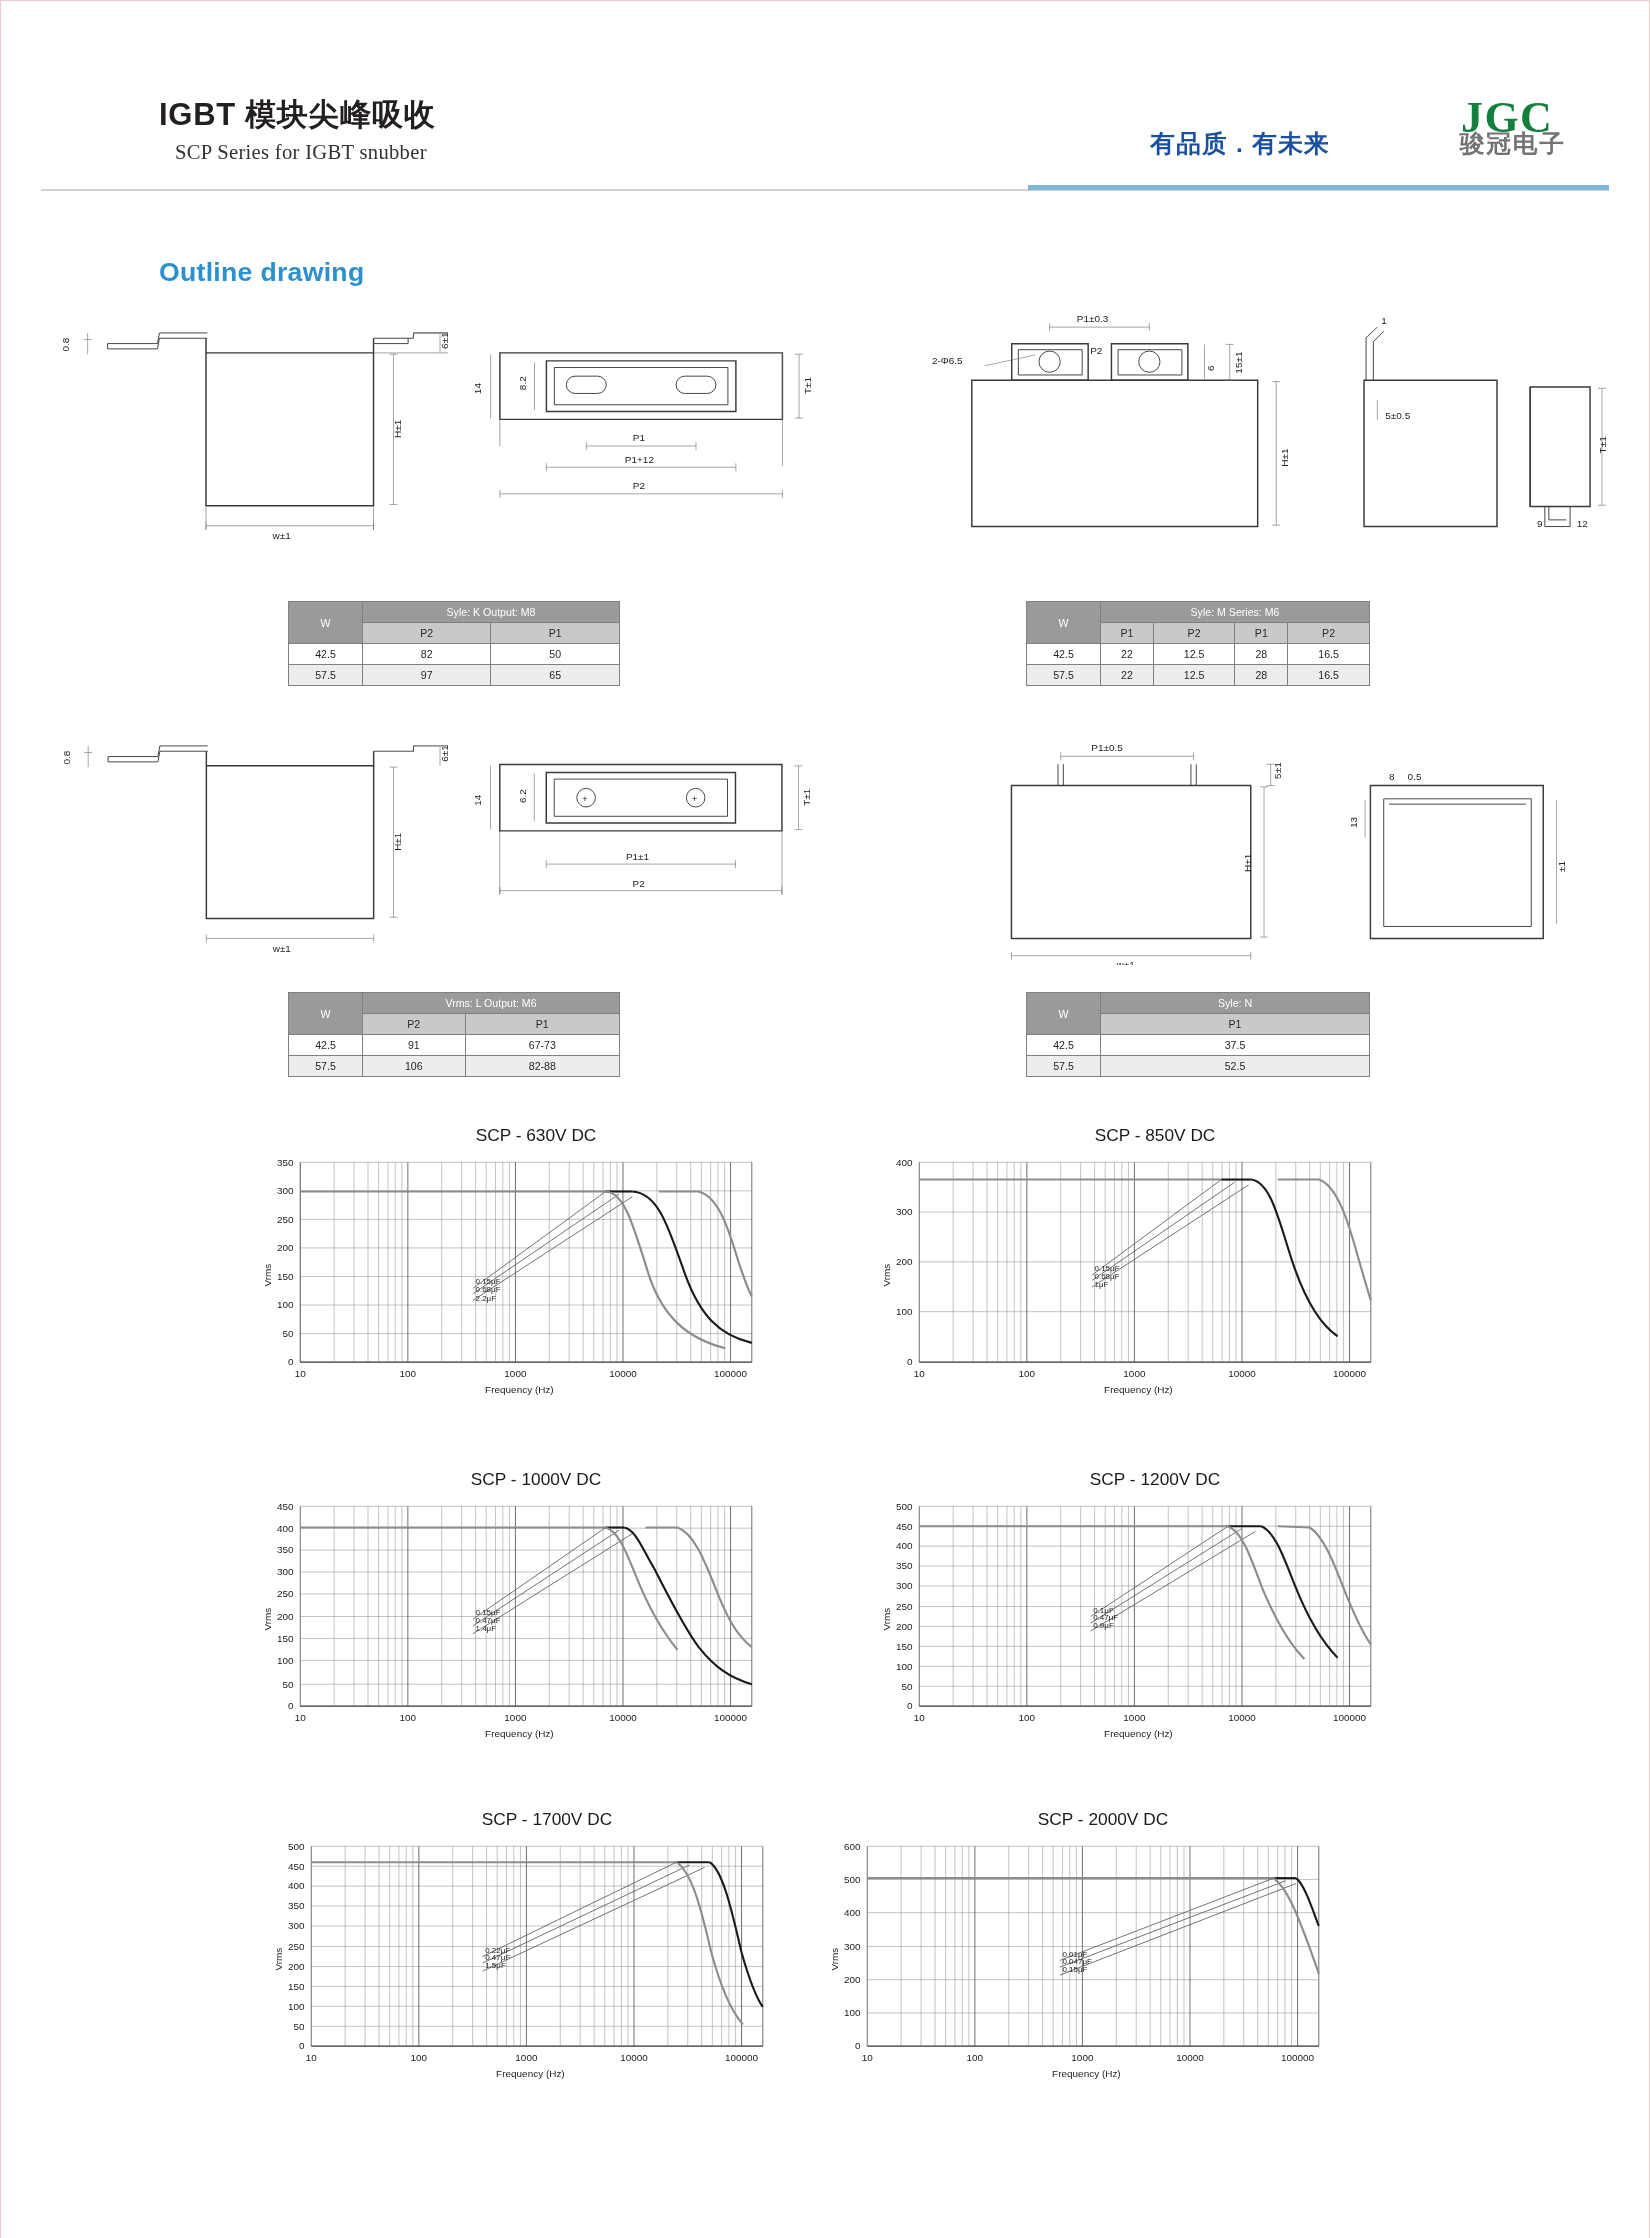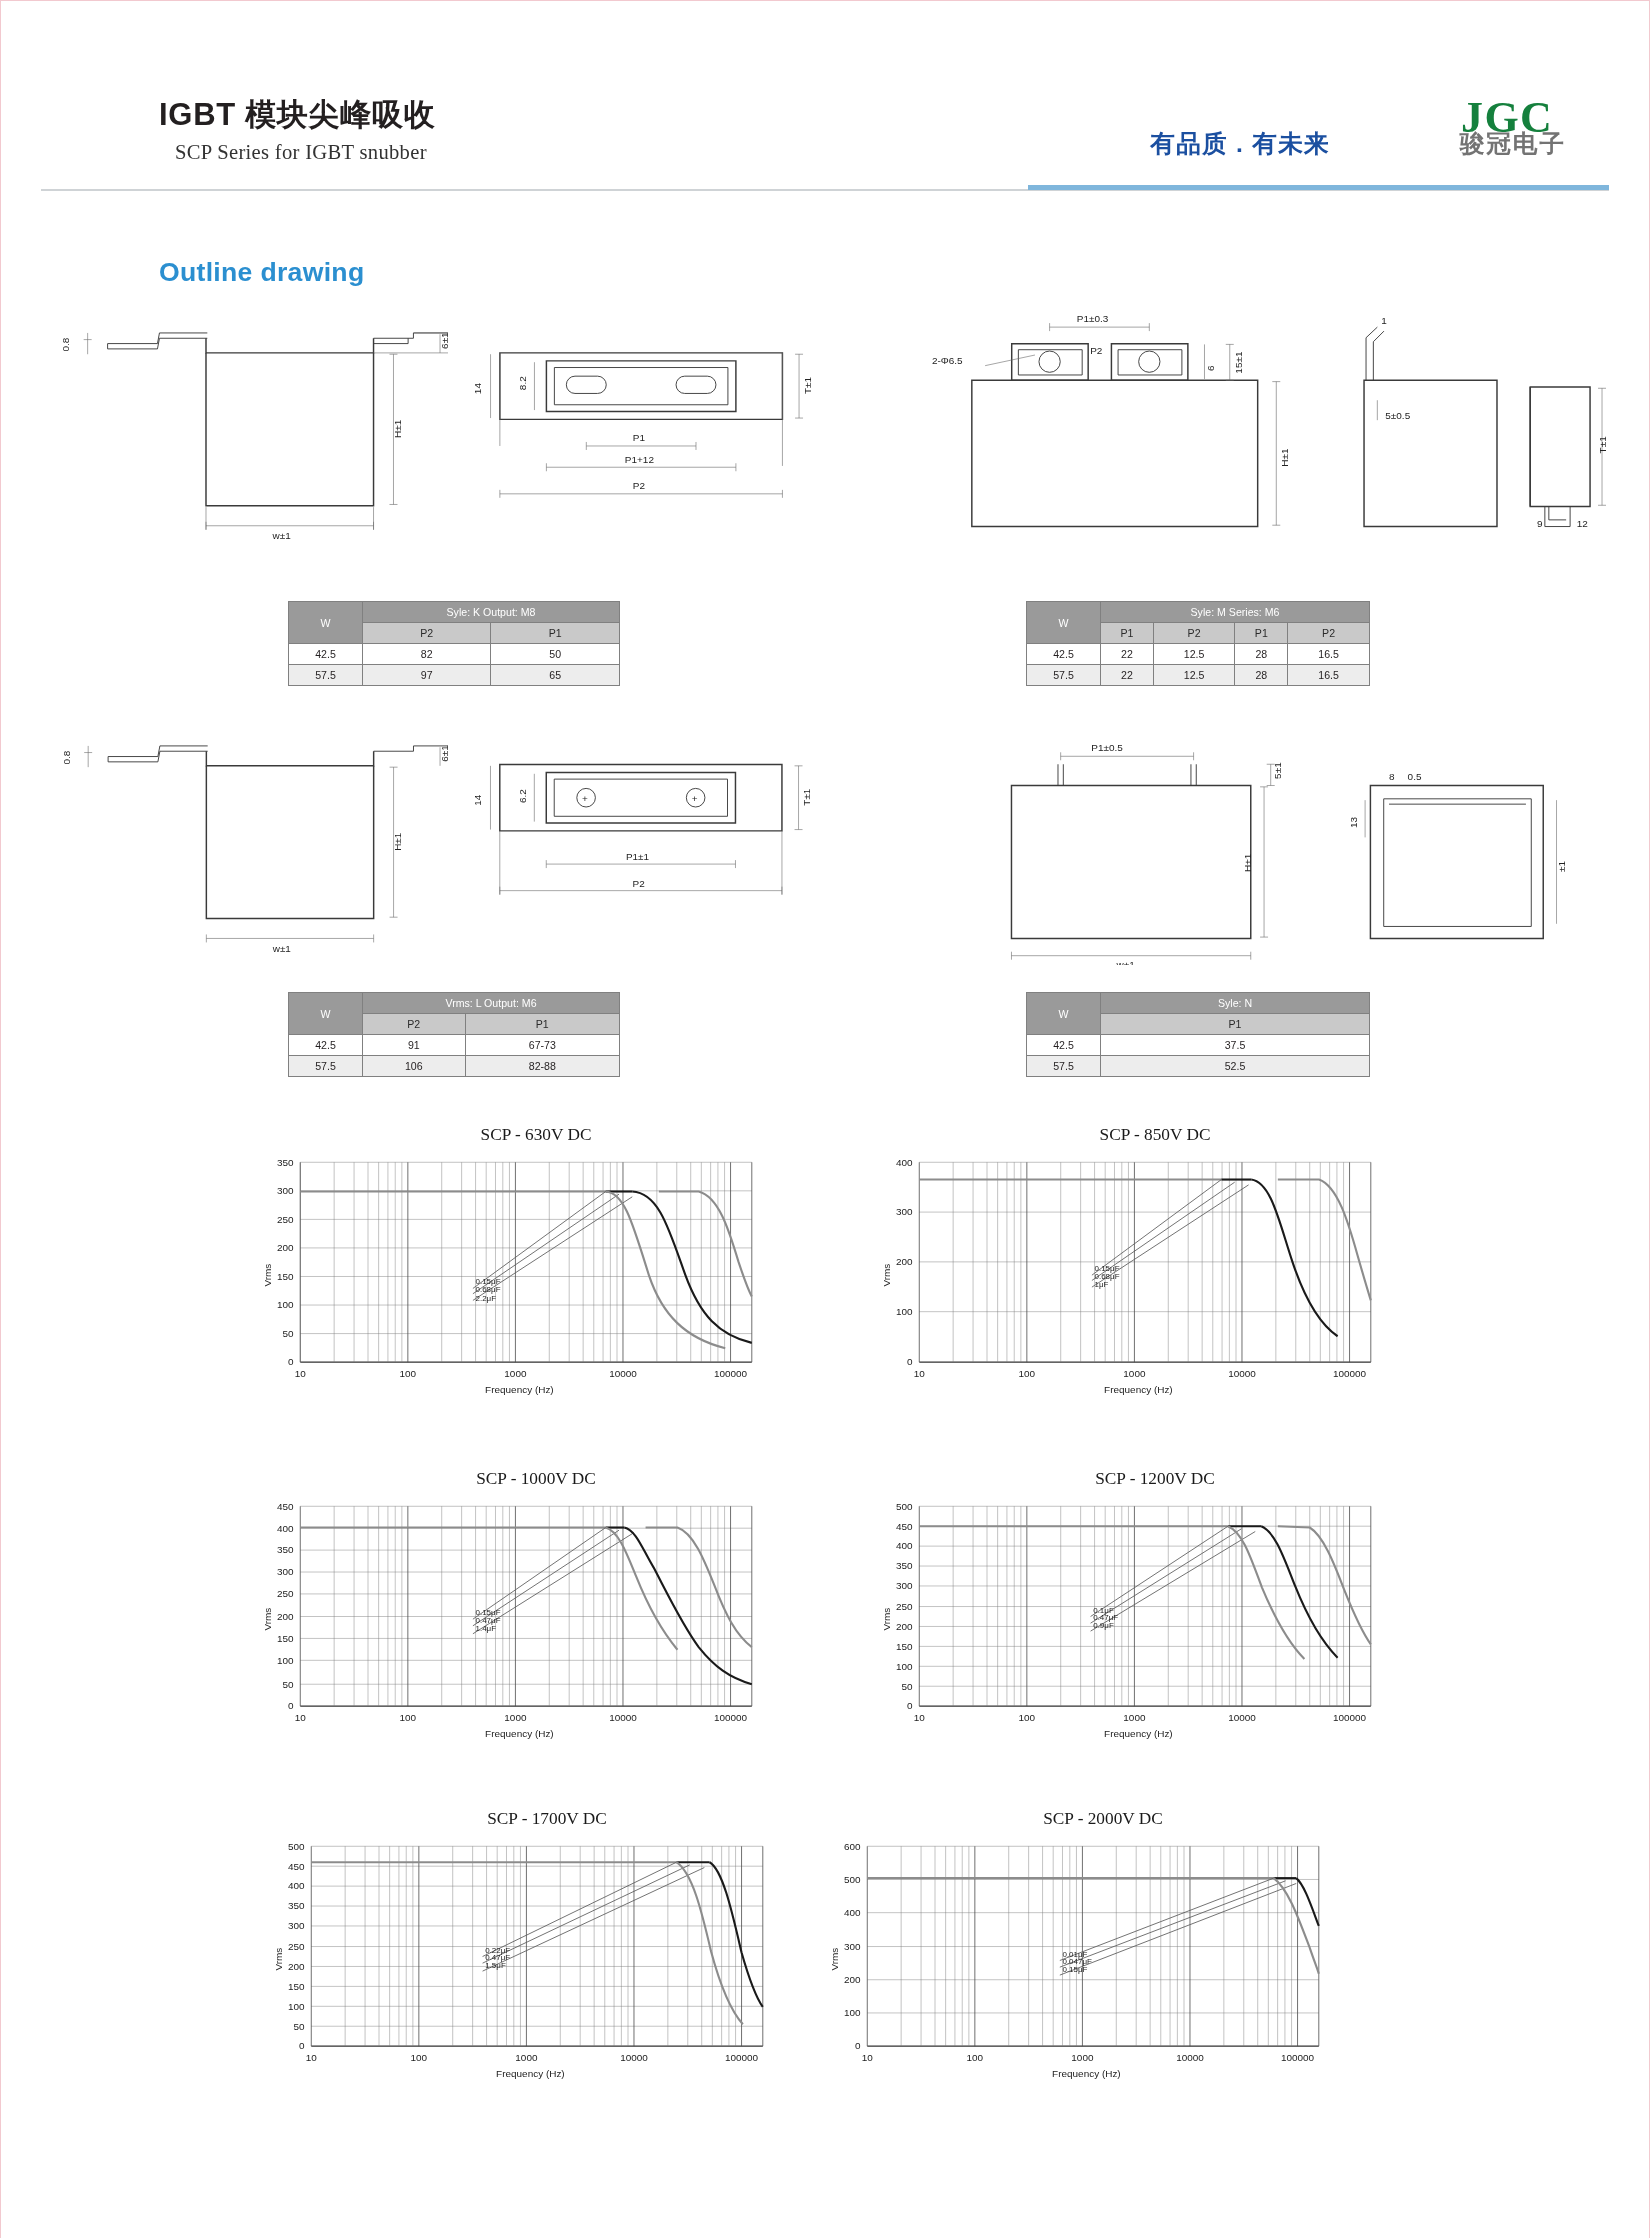--- a/index.html
+++ b/index.html
@@ -63,21 +63,21 @@
   }
   table.spec .hdr{background:#9a9a9a;color:#ffffff;font-size:10.6px;}
   table.spec .sub{background:#c9c9c9;color:#2b2b2b;font-size:10.6px;}
   table.spec .row-a{background:#ffffff;}
   table.spec .row-b{background:#ededed;}
 
   
   .chart{position:absolute;}
   .chart .c-title{
     position:absolute;left:0;right:0;top:0;text-align:center;
-    font-size:17.3px;color:#1a1a1a;font-family:Liberation Serif, serif;
+    font-size:17.3px;color:#1a1a1a;font-family:Liberation Sans, sans-serif;
   }
   .grid-minor{stroke:#7d7d7d;stroke-width:.7;}
   .grid-major{stroke:#4a4a4a;stroke-width:1.2;}
   .axis{stroke:#303030;stroke-width:1.6;}
   .curve-dark{stroke:#1a1a1a;stroke-width:3.2;fill:none;}
   .curve-gray{stroke:#8c8c8c;stroke-width:3.2;fill:none;}
   .curve-thin{stroke:#5c5c5c;stroke-width:1.3;fill:none;}
   .tick-lbl{font-size:15px;fill:#222;}
   .ax-lbl{font-size:15px;fill:#222;}
   .cap-lbl{font-size:12px;fill:#222;}

